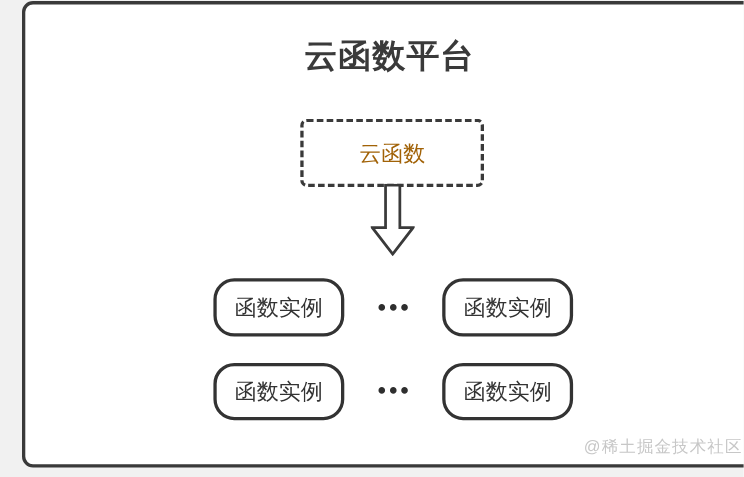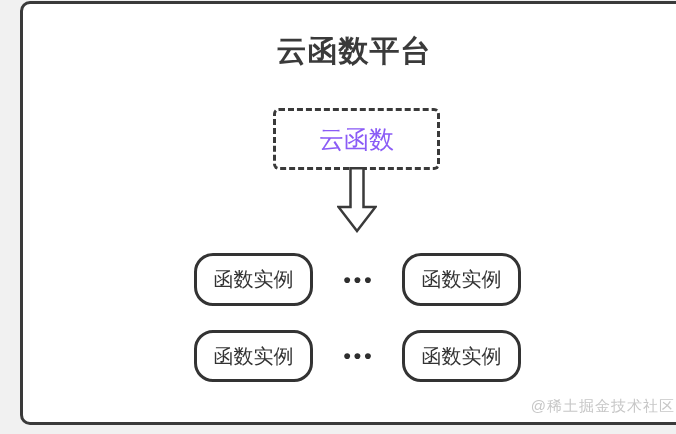--- a/index.html
+++ b/index.html
@@ -31,22 +31,22 @@
   }
   .dashed-box {
     position: absolute;
     left: 250px; top: 104px;
     width: 167px; height: 62px;
     box-sizing: border-box;
     border: 3px dashed #3a3a3a;
     border-radius: 6px;
     background: #ffffff;
     display: flex; align-items: center; justify-content: center;
-    font-size: 25px;
-    color: #8b5cf6;
+    font-size: 20px;
+    color: #a16207;
   }
   .arrow {
     position: absolute;
     left: 314px; top: 163px;
     width: 40px; height: 66px;
   }
   .inst {
     position: absolute;
     width: 119px; height: 53px;
     box-sizing: border-box;

